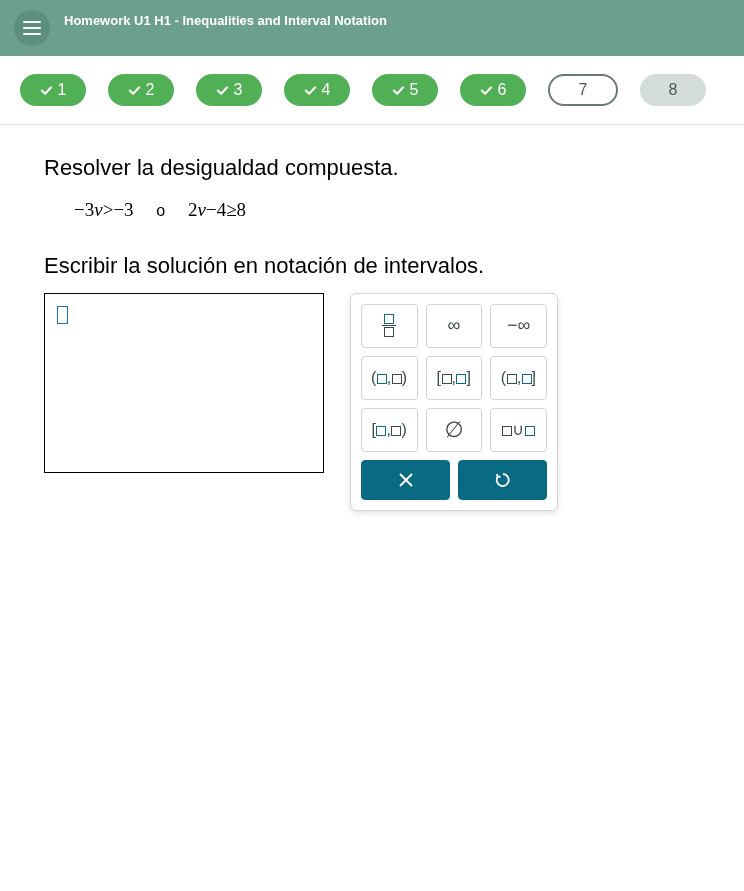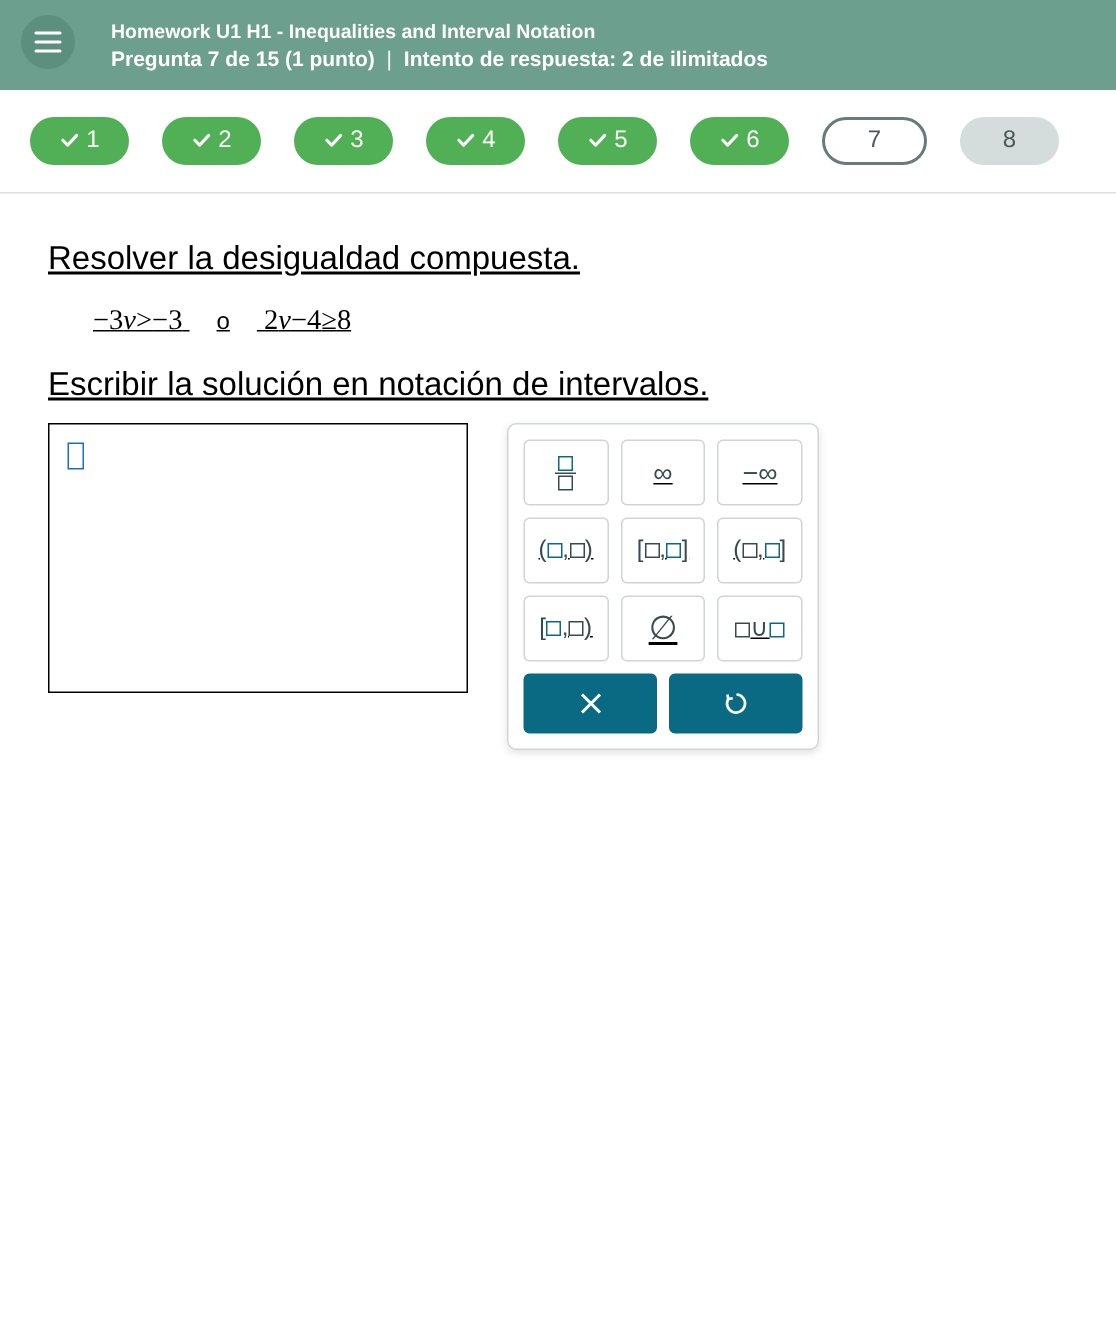--- a/index.html
+++ b/index.html
@@ -3,21 +3,21 @@
   <meta charset="utf-8">
   <style>
     * { box-sizing: border-box; margin: 0; padding: 0; }
     body { font-family: Arial, Helvetica, sans-serif; background: #fff; width: 744px; }
     
     .header {
       background: #6d9f8e;
       padding: 10px 14px;
       display: flex;
       align-items: flex-start;
-      gap: 24px;
+      gap: 14px;
     }
     .menu-btn {
       width: 36px;
       height: 36px;
       border-radius: 50%;
       background: #5d8f7e;
       display: flex;
       flex-direction: column;
       justify-content: center;
       align-items: center;
@@ -55,23 +55,23 @@
       font-size: 16px;
       font-weight: 500;
       cursor: pointer;
       flex-shrink: 0;
     }
     .nav-pill.done { background: #51b055; color: #fff; }
     .nav-pill.current { background: #fff; border: 2px solid #6a7a7a; color: #4a5a5a; min-width: 70px; }
     .nav-pill.future { background: #d5dcdc; color: #4a5a5a; }
     .check { width: 13px; height: 13px; }
     
-    .content { padding: 30px 32px; text-decoration: underline; }
+    .content { padding: 30px 44px; }
     .q-heading { font-family: Verdana, Arial, sans-serif; font-size: 22px; margin-bottom: 18px; }
-    .math-line { padding-left: 30px; font-family: 'Times New Roman', serif; font-size: 19px; font-style: italic; margin-bottom: 16px; }
+    .math-line { padding-left: 30px; font-family: 'Times New Roman', serif; font-size: 19px; font-style: italic; margin-bottom: 30px; }
     .math-line .op { font-style: normal; }
     .math-line .conn { font-style: normal; font-family: Verdana, Arial, sans-serif; font-size: 16px; margin: 0 18px; }
     .q-instr { font-family: Verdana, Arial, sans-serif; font-size: 22px; line-height: 1.35; margin-bottom: 12px; }
     .emptyset-inline { font-size: 14px; vertical-align: 1px; }
     
     .answer-row { display: flex; gap: 26px; align-items: flex-start; }
     .answer-box {
       border: 1px solid #000;
       width: 280px;
       height: 180px;
@@ -128,25 +128,20 @@
 <body>
 
 <div class="header">
   <div class="menu-btn">
     <span></span>
       <span></span>
       <span></span>
   </div>
   <div class="header-text">
     <div class="header-title">Homework U1 H1 - Inequalities and Interval Notation</div>
-    <div class="header-sub">
-      <span>Pregunta 7 de 15 (1 punto)</span>
-      <span class="divider-pipe">|</span>
-      <span>Intento de respuesta: 2 de ilimitados</span>
-    </div>
   </div>
 </div>
 
 <div class="nav-row" id="nav-row">
     <div class="nav-pill done">
       <svg class="check" viewBox="0 0 14 14">
         <path d="M2 7 L5.5 10.5 L12 3.5" stroke="#fff" stroke-width="2.2" fill="none" stroke-linecap="round" stroke-linejoin="round"></path>
       </svg>
       <span>1</span>
     </div>

